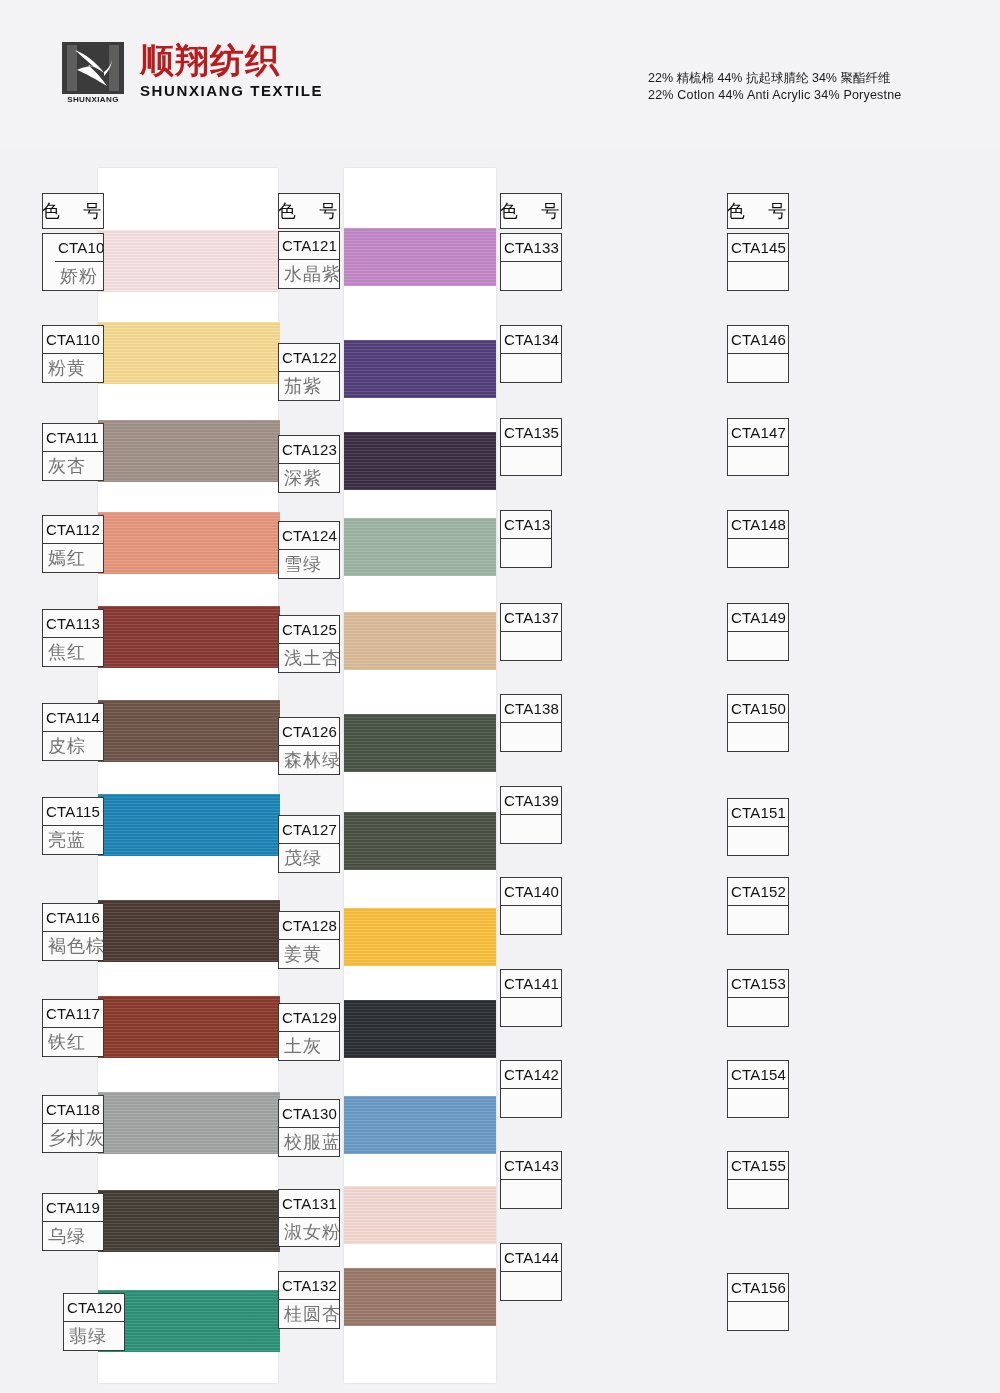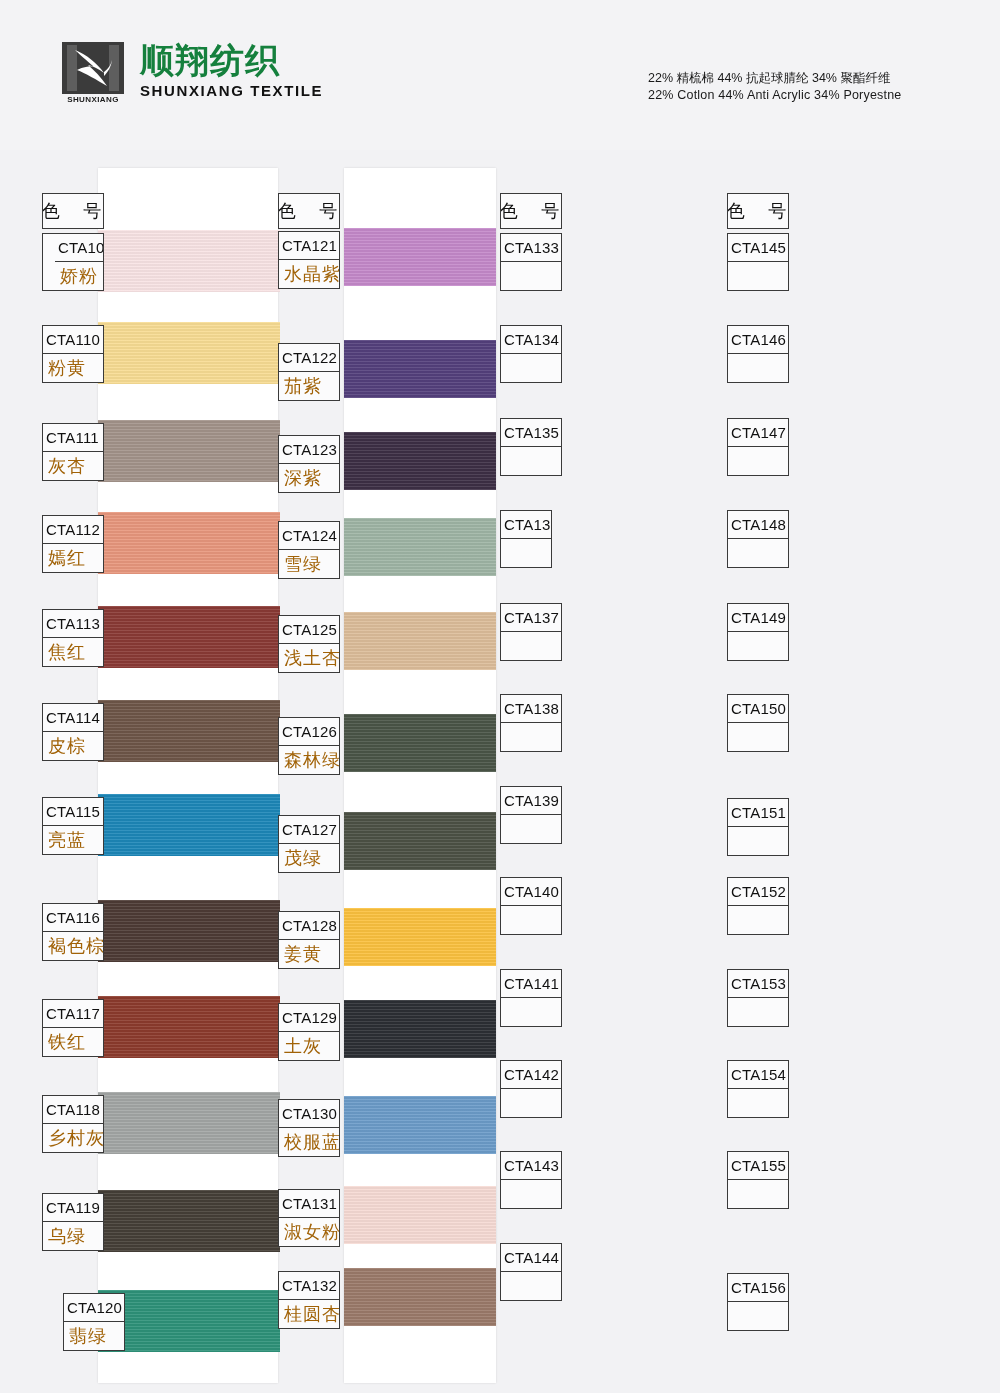--- a/index.html
+++ b/index.html
@@ -58,21 +58,21 @@
     text-align: center;
     font-size: 8px;
     font-weight: bold;
     letter-spacing: 0.4px;
     color: #1c1c1c;
   }
   .brand-cn {
     font-size: 34px;
     font-weight: bold;
     letter-spacing: 1px;
-    color: #15803d;
+    color: #b91c1c;
     line-height: 36px;
     margin-left: 16px;
     font-family: "DejaVu Sans", "Liberation Sans", sans-serif;
   }
   .brand-en {
     font-size: 15px;
     font-weight: bold;
     letter-spacing: 1.6px;
     color: #111;
     margin-left: 16px;
@@ -145,21 +145,21 @@
     border-bottom: 1.5px solid #3a3a3a;
     font-size: 15px;
     color: #111;
     letter-spacing: 0.2px;
     padding-left: 3px;
     justify-content: flex-start;
   }
   .labelbox .cell.name {
     height: 50%;
     font-size: 18px;
-    color: #a16207;
+    color: #737373;
     font-family: "DejaVu Sans", "Liberation Sans", sans-serif;
     letter-spacing: 1px;
     justify-content: flex-start;
     padding-left: 5px;
   }
   .labelbox.header-box .cell.code {
     font-size: 18px;
     font-family: "DejaVu Sans", "Liberation Sans", sans-serif;
     letter-spacing: 9px;
     justify-content: center;

